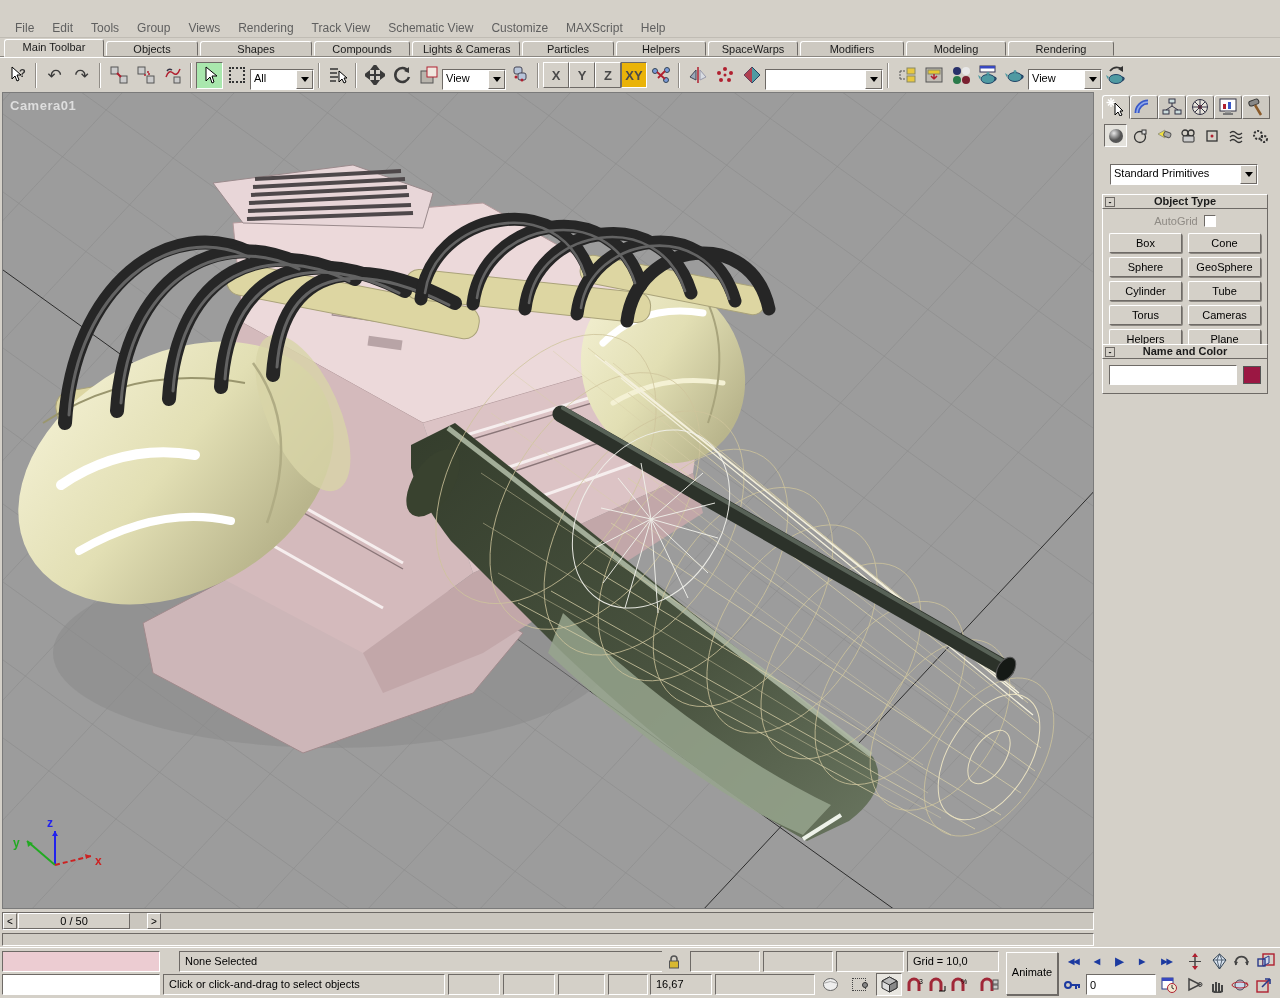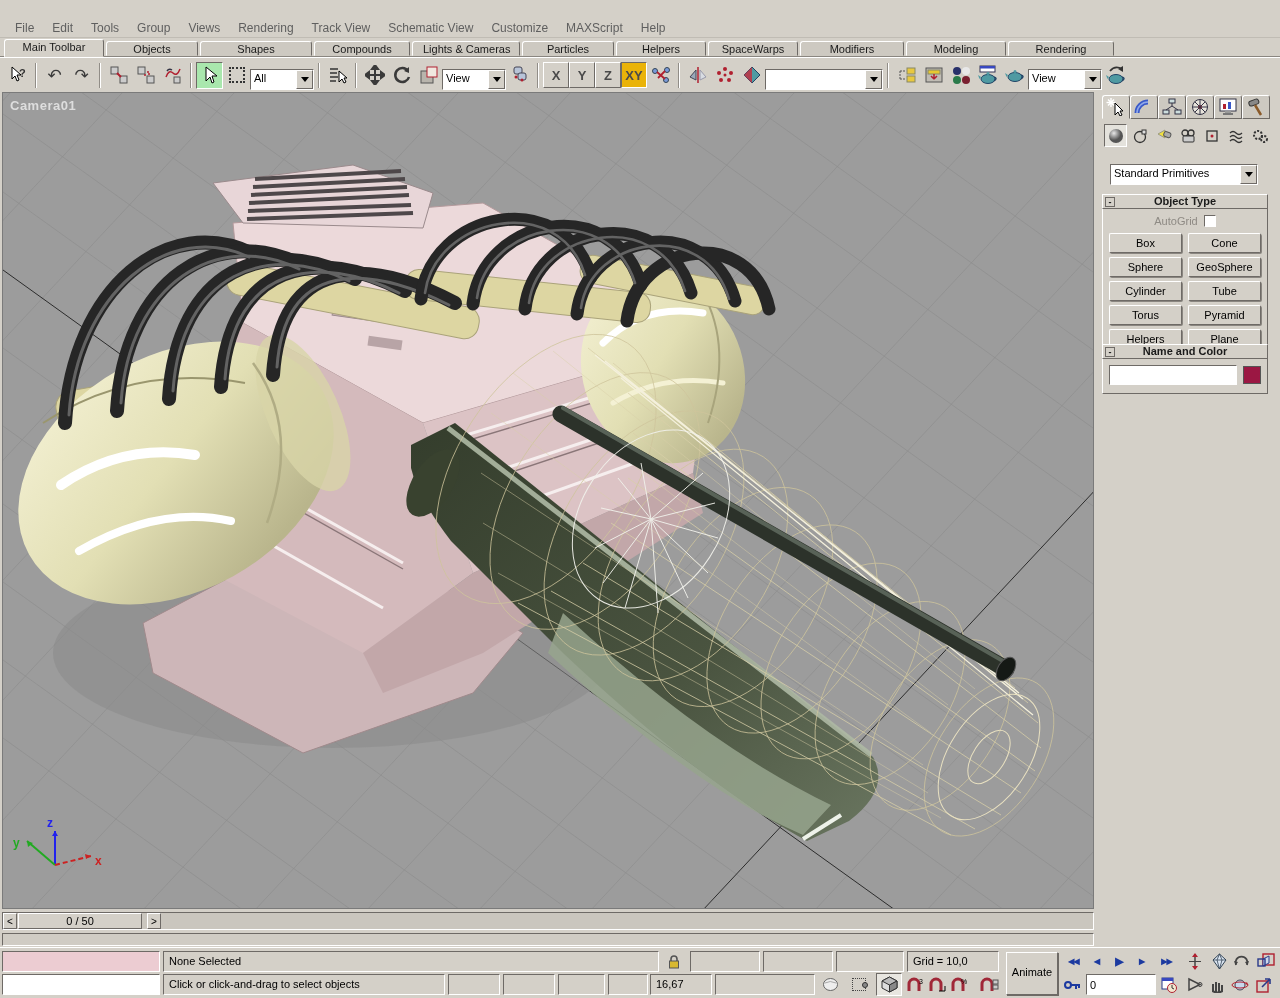--- a/index.html
+++ b/index.html
@@ -32,21 +32,21 @@
   .combo .cv{flex:1;font-size:11px;padding:2px 3px 0 3px;color:#000;white-space:nowrap;overflow:hidden;}
   .combo .cb{width:17px;display:flex;align-items:center;justify-content:center;background:#d4d0c8;border:1px solid;border-color:#fff #6e6a66 #6e6a66 #fff;}
   .tri-down{width:0;height:0;border-left:4px solid transparent;border-right:4px solid transparent;border-top:5px solid #000;}
   
   #viewport{left:2px;top:92px;width:1092px;height:817px;background:#9c9c9c;border:1px solid #7a7a7a;}
   #vp-label{left:10px;top:98px;color:#dedede;font-weight:bold;font-size:13px;letter-spacing:.5px;}
   
   #timeline{left:2px;top:910px;width:1092px;height:22px;background:#d4d0c8;display:flex;align-items:center;}
   #tl-track{position:relative;width:100%;height:18px;border:1px solid;border-color:#6e6a66 #fff #fff #6e6a66;background:#cac6be;}
   .tl-btn{position:absolute;top:0;width:14px;height:16px;display:flex;align-items:center;justify-content:center;font-size:10px;}
-  #tl-thumb{position:absolute;left:15px;top:0;width:124px;height:16px;text-align:center;font-size:11px;padding-top:1px;}
+  #tl-thumb{position:absolute;left:15px;top:0;width:112px;height:16px;text-align:center;font-size:11px;padding-top:1px;}
   #trackbar{left:2px;top:933px;width:1092px;height:13px;border:1px solid;border-color:#6e6a66 #fff #fff #6e6a66;background:#d0ccc4;}
   
   #panel{left:1096px;top:92px;width:184px;height:855px;background:#d4d0c8;}
   #panel-tabs{position:absolute;left:6px;top:3px;display:flex;}
   .ptab{width:28px;height:24px;display:flex;align-items:center;justify-content:center;border:1px solid;border-color:#fff #6e6a66 #6e6a66 #fff;background:#cdc9c1;border-radius:3px 3px 0 0;}
   .ptab.active{background:#d4d0c8;border-bottom-color:#d4d0c8;}
   #panel-cats{position:absolute;left:8px;top:32px;display:flex;gap:1px;}
   .pcat{width:23px;height:23px;display:flex;align-items:center;justify-content:center;background:#d4d0c8;border:1px solid #d4d0c8;}
   .pcat.pressed{border-color:#6e6a66 #fff #fff #6e6a66;background:#e4e2dc;}
   #cat-combo{position:absolute;left:14px;top:64px;width:148px;}
@@ -626,21 +626,21 @@
           <span class="chk"></span>
         </div>
         <div class="obj-grid">
           <div class="obtn">Box</div>
           <div class="obtn">Cone</div>
           <div class="obtn">Sphere</div>
           <div class="obtn">GeoSphere</div>
           <div class="obtn">Cylinder</div>
           <div class="obtn">Tube</div>
           <div class="obtn">Torus</div>
-          <div class="obtn">Pyramid</div>
+          <div class="obtn">Cameras</div>
           <div class="obtn">Helpers</div>
           <div class="obtn">Plane</div>
         </div>
       </div>
     </div>
 
     <div class="rollout" style="top:252px">
       <div class="ro-head">
         <span class="ro-minus">-</span>
         <span>Name and Color</span>
@@ -653,21 +653,21 @@
           <div class="nc-swatch"></div>
         </div>
       </div>
     </div>
   </div>
 
   <div id="statusbar" class="abs">
     <div class="abs sunken" style="left:2px;top:3px;width:158px;height:21px;background:#ecccd2"></div>
     <div class="abs sunkenw" style="left:2px;top:26px;width:158px;height:21px"></div>
 
-    <div class="abs sunken sfield" style="left:163px;top:3px;width:496px;height:21px">None Selected</div>
+    <div class="abs sunken sfield" style="left:179px;top:3px;width:496px;height:21px">None Selected</div>
     <div class="abs raised sicon" style="left:662px;top:3px;width:24px;height:21px">
       <svg width="12" height="14">
           <path d="M3,6 V4 a3,3 0 0 1 6,0 V6" fill="none" stroke="#555" stroke-width="1.6"></path>
           <rect x="1.5" y="6" width="9" height="7" fill="#d8b830" stroke="#555"></rect>
         </svg>
     </div>
     <div class="abs sunken sfield" style="left:690px;top:3px;width:70px;height:21px"></div>
     <div class="abs sunken sfield" style="left:763px;top:3px;width:70px;height:21px"></div>
     <div class="abs sunken sfield" style="left:836px;top:3px;width:68px;height:21px"></div>
     <div class="abs sunken sfield" style="left:907px;top:3px;width:92px;height:21px">Grid = 10,0</div>

